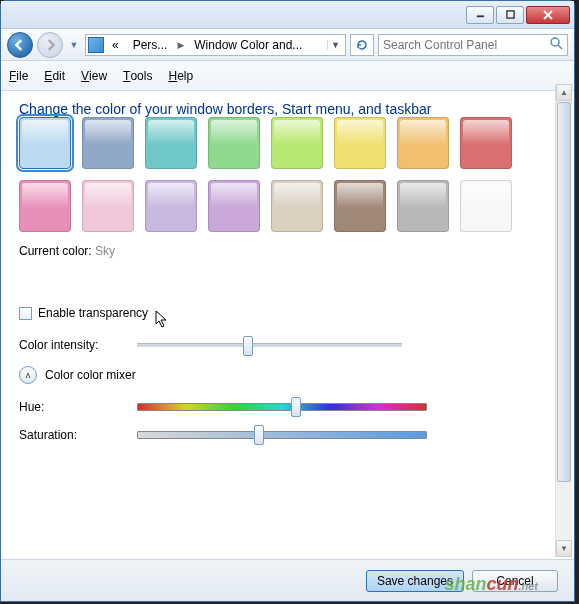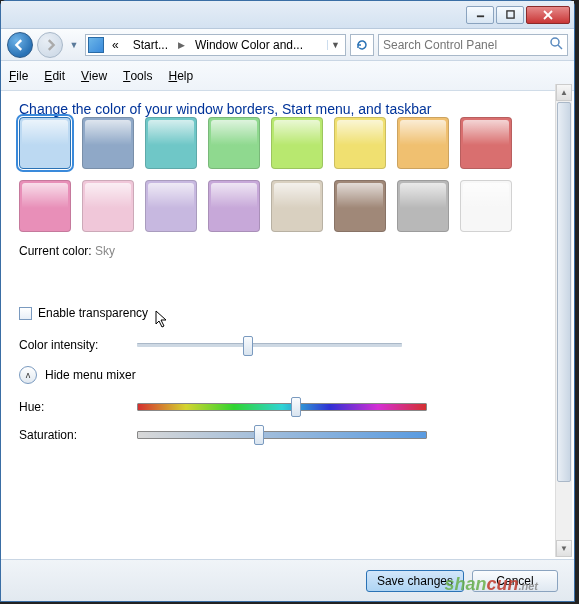--- a/index.html
+++ b/index.html
@@ -87,21 +87,21 @@
       </div>
     <div class="navbtn disabled">
         <svg viewBox="0 0 10 10">
           <path d="M4 1 L8 5 L4 9" fill="none" stroke="#aaa" stroke-width="2"></path>
         </svg>
       </div>
     <div class="chev">▼</div>
     <div class="breadcrumb">
       <div class="bc-icon"></div>
       <span class="crumb">«</span>
-      <span class="crumb">Start...</span>
+      <span class="crumb">Pers...</span>
       <span class="crumb-sep">▶</span>
       <span class="crumb">Window Color and...</span>
       <span style="flex:1"></span>
       <div class="bc-dd">▼</div>
     </div>
     <div class="refresh">
         <svg width="14" height="14" viewBox="0 0 14 14">
           <path d="M3 7a4 4 0 1 1 1.2 2.8" fill="none" stroke="#2a72b5" stroke-width="1.5"></path>
           <path d="M3 10 L3 7 L6 7" fill="none" stroke="#2a72b5" stroke-width="1.5"></path>
         </svg>
@@ -162,21 +162,21 @@
       <span class="lbl">Color <span class="ul">i</span>ntensity:</span>
       <div class="track">
           <div class="thumb" id="thumb-int" style="left: 42%;"></div>
         </div>
     </div>
 
     <div class="mixerrow">
       <div class="circbtn">
           <span>ʌ</span>
         </div>
-      <span>Hide menu mixer</span>
+      <span>Color color mixer</span>
     </div>
 
     <div class="sliderrow">
       <span class="lbl">H<span class="ul">u</span>e:</span>
       <div class="track hue">
           <div class="thumb" id="thumb-hue" style="left: 55%;"></div>
         </div>
     </div>
 
     <div class="sliderrow">

